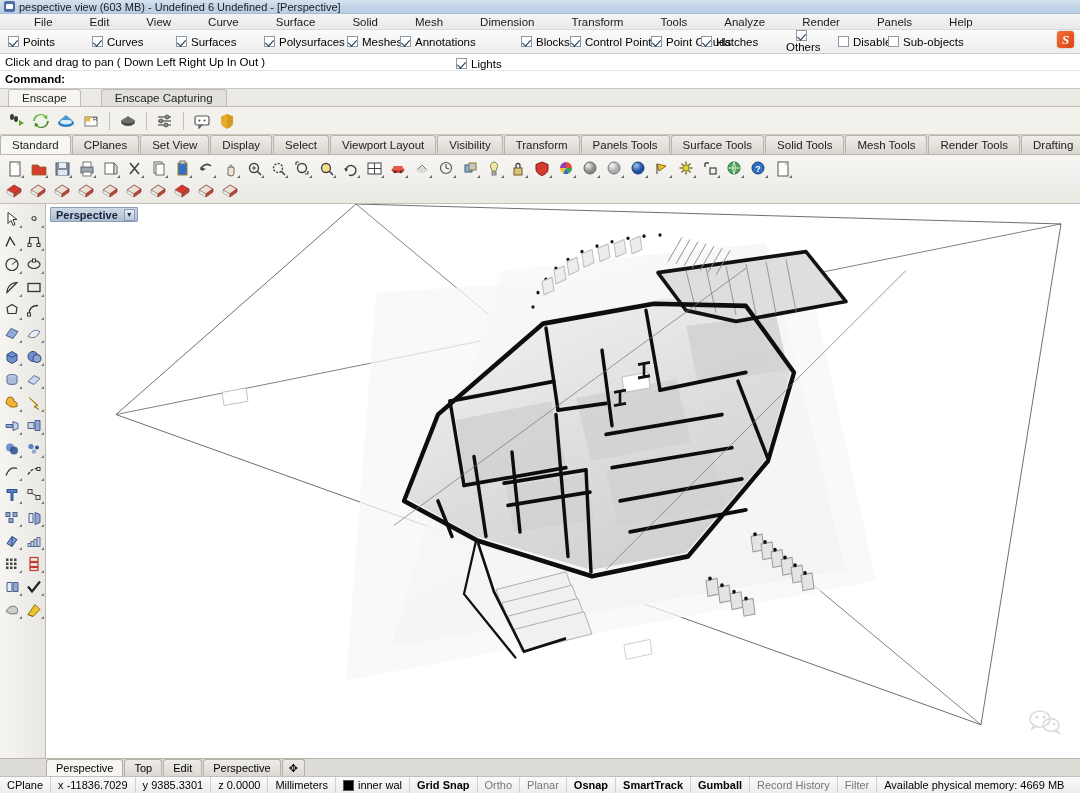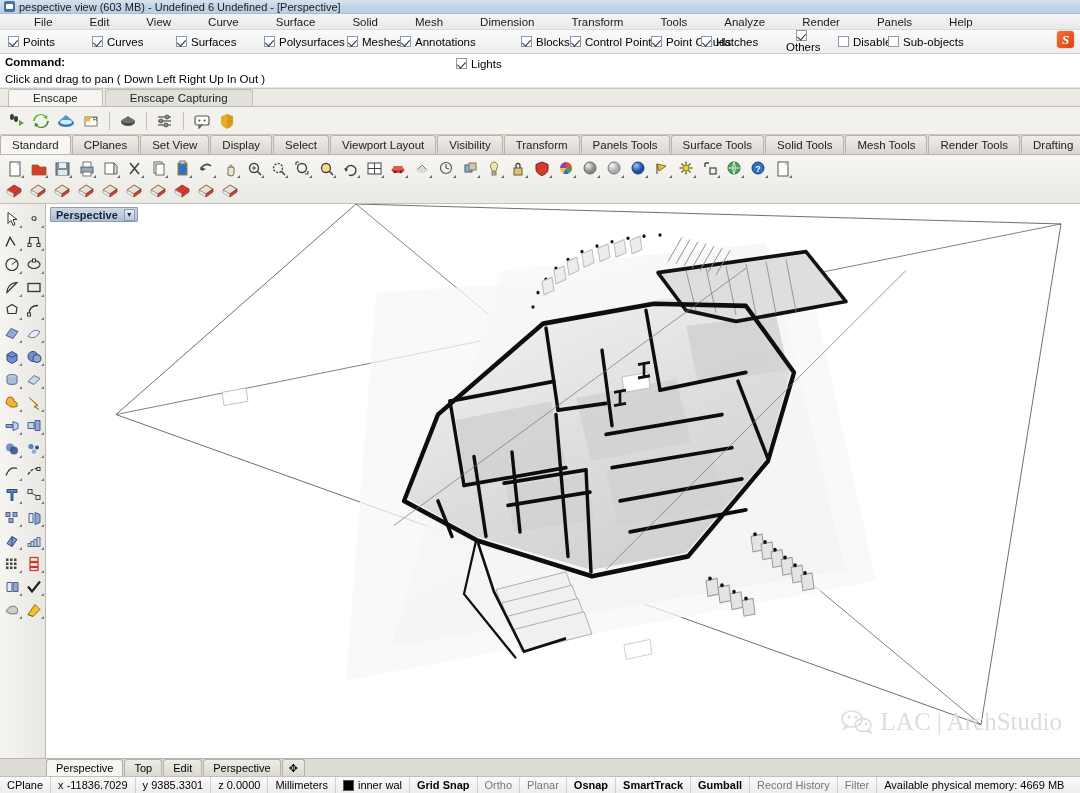--- a/index.html
+++ b/index.html
@@ -93,23 +93,23 @@
   }
   .cmdline.prompt { font-weight: bold; border-bottom: none; }
 
   
   .enscape-tabs {
     height: 18px; background: #eceae4;
     display: flex; align-items: flex-end;
     padding-left: 8px; border-bottom: 1px solid #c0bcb4;
   }
   .etab {
-    height: 17px; line-height: 16px; padding: 0 24px;
+    height: 17px; line-height: 16px; padding: 0 13px;
     font-size: 11.5px; border: 1px solid #c0bcb4; border-bottom: none;
-    background: #e2e0da; margin-right: 2px;
+    background: #e2e0da; margin-right: 20px;
     border-top-left-radius: 3px; border-top-right-radius: 3px;
     color: #222; white-space: nowrap;
   }
   .etab.active { background: #f6f5f1; }
   .enscape-bar {
     height: 28px; background: #f3f1ec;
     display: flex; align-items: center; gap: 5px;
     padding-left: 6px; border-bottom: 1px solid #cbc7bf;
   }
   .eicon { width: 20px; height: 20px; position: relative; flex: 0 0 auto; }
@@ -311,22 +311,22 @@
         <span class="cbox"></span>
         <span>Disable</span>
       </div>
       <div class="fchk" style="position: absolute; left: 888px;">
         <span class="cbox"></span>
         <span>Sub-objects</span>
       </div>
     </div>
 
   <div class="cmdarea">
+    <div class="cmdline">Click and drag to pan ( Down  Left  Right  Up  In  Out )</div>
     <div class="cmdline prompt">Command:</div>
-    <div class="cmdline">Click and drag to pan ( Down  Left  Right  Up  In  Out )</div>
   </div>
 
   <div class="enscape-tabs" id="enscape-tabs">
       <div class="etab active">Enscape</div>
       <div class="etab">Enscape Capturing</div>
     </div>
 
   <div class="enscape-bar">
     <div class="eicon">
       <svg width="20" height="20" viewBox="0 0 20 20">
@@ -1173,21 +1173,20 @@
           <svg width="34" height="28" viewBox="0 0 34 28">
             <ellipse cx="12" cy="11" rx="10" ry="8" fill="none" stroke="#dcdcdc" stroke-width="1.6"></ellipse>
             <path d="M6 17 L4 21 L9 18" fill="none" stroke="#dcdcdc" stroke-width="1.6"></path>
             <circle cx="9" cy="9" r="1.6" fill="#dcdcdc"></circle>
             <circle cx="16" cy="9" r="1.6" fill="#dcdcdc"></circle>
             <ellipse cx="23" cy="17" rx="8" ry="6.4" fill="none" stroke="#dcdcdc" stroke-width="1.6"></ellipse>
             <path d="M29 22 L31 25 L27 23" fill="none" stroke="#dcdcdc" stroke-width="1.6"></path>
             <circle cx="20" cy="16" r="1.2" fill="#dcdcdc"></circle>
             <circle cx="26" cy="16" r="1.2" fill="#dcdcdc"></circle>
           </svg>
-          <span>LAC | ArchStudio</span>
         </div>
       </div>
     </div>
   </div>
 
   <div class="vptabs" id="vptabs">
       <div class="vptab active">Perspective</div>
       <div class="vptab">Top</div>
       <div class="vptab">Edit</div>
       <div class="vptab">Perspective</div>

